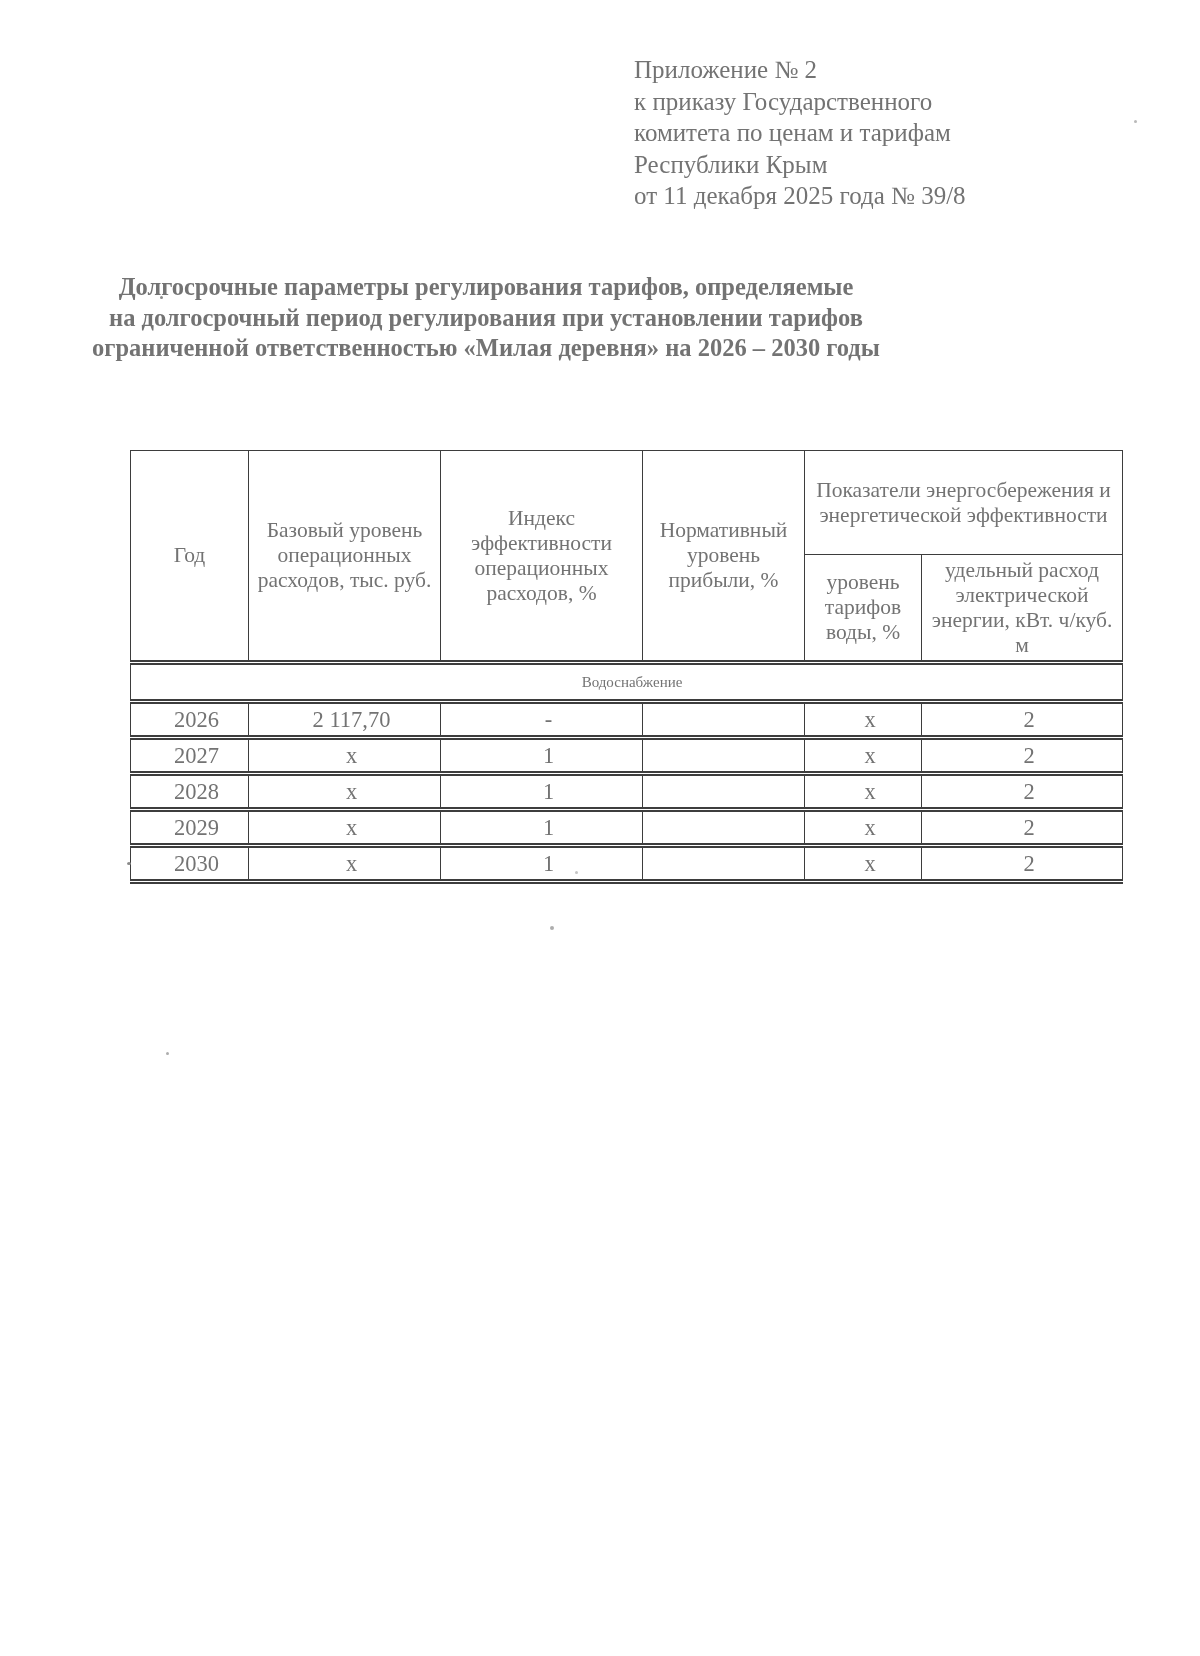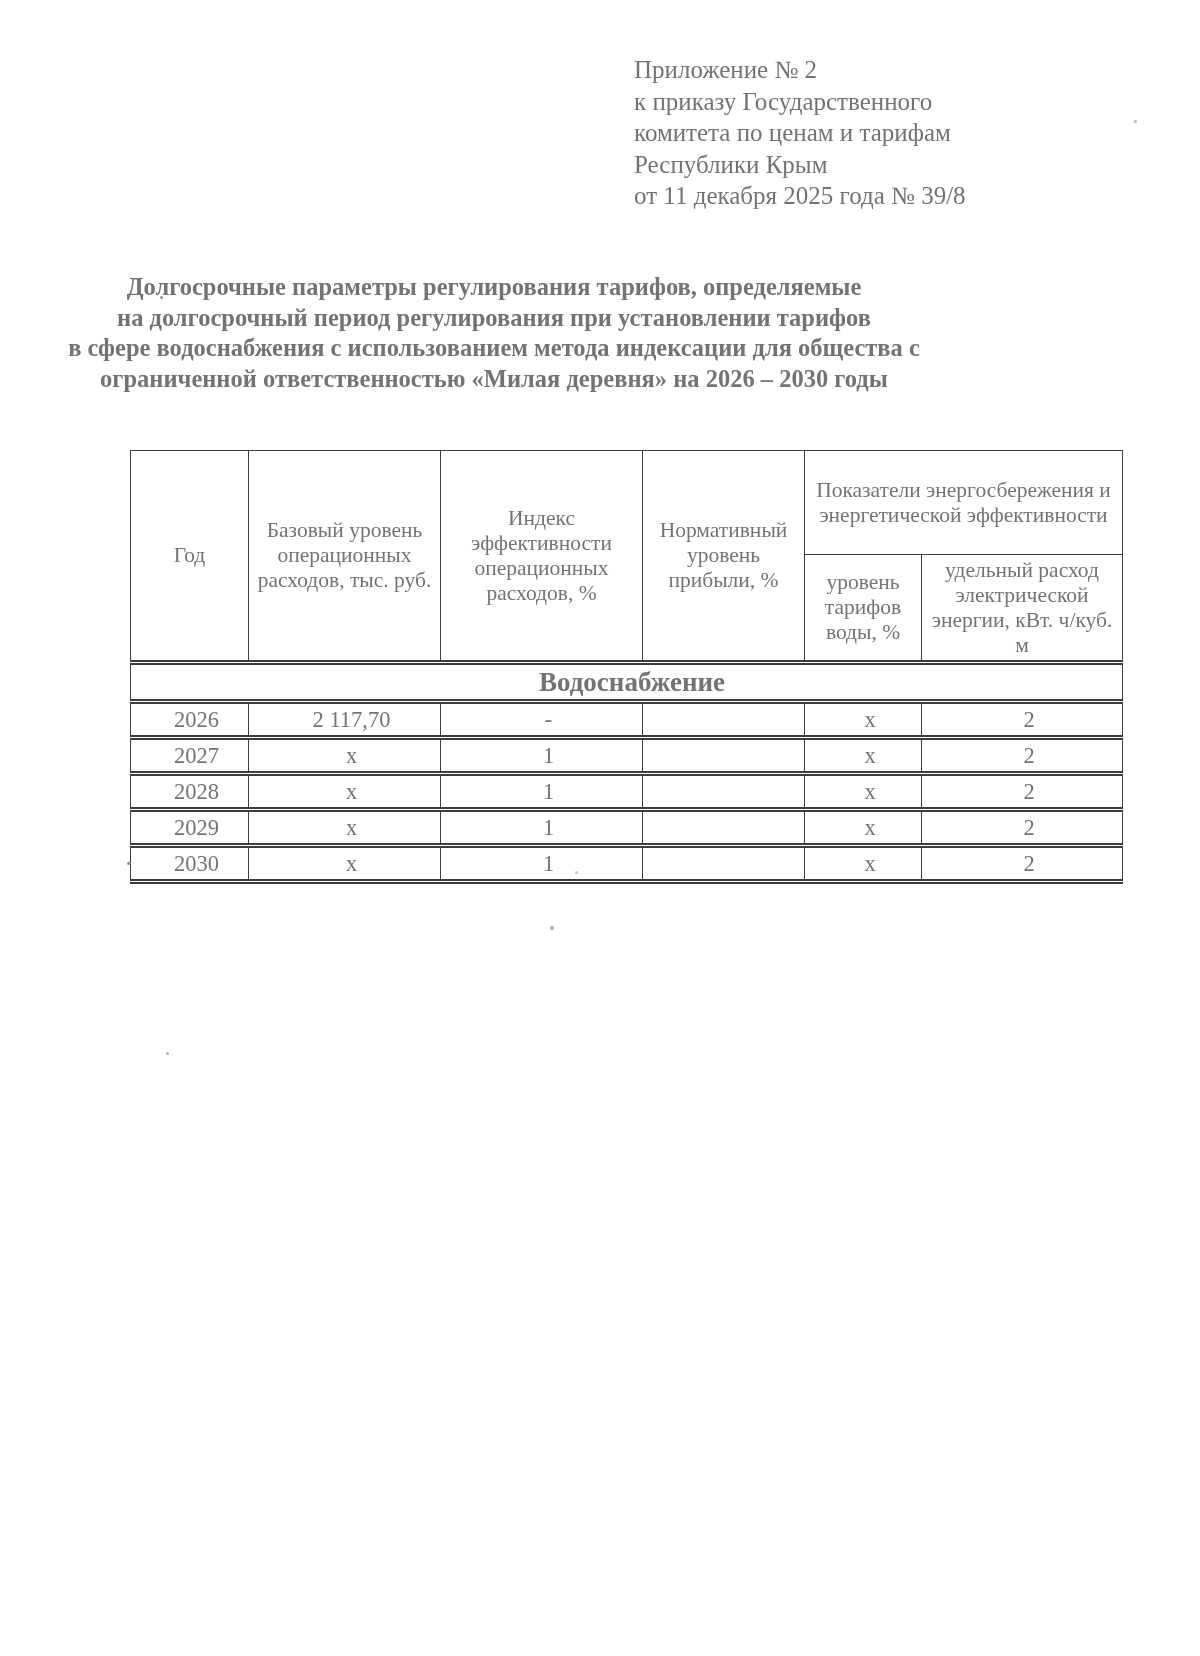--- a/index.html
+++ b/index.html
@@ -23,21 +23,21 @@
     left: 634px;
     top: 54px;
     font-size: 25px;
     line-height: 31.5px;
     white-space: nowrap;
   }
 
   
   .doc-title {
     position: absolute;
-    left: 12px;
+    left: 4px;
     top: 272px;
     width: 964px;
     text-align: center;
     font-weight: bold;
     font-size: 24.5px;
     line-height: 30.5px;
   }
 
   
   table.params {
@@ -59,22 +59,22 @@
     font-weight: normal;
     overflow: hidden;
   }
   table.params thead th {
     border-bottom-style: solid;
   }
   tr.hdr-top  { height: 104px; }
   tr.hdr-sub  { height: 108px; }
   tr.section-row td {
     height: 30px;
-    font-weight: bold;
-    font-size: 27px;
+    font-weight: normal;
+    font-size: 15px;
     border-top: 5px double #3d3d3d;
     border-bottom: 5px double #3d3d3d;
     padding-left: 17px;
   }
   tr.data-row td {
     height: 27px;
     font-size: 22.5px;
     border-top: 5px double #3d3d3d;
     padding-left: 20px;
   }
@@ -105,21 +105,20 @@
     <div>Приложение № 2</div>
     <div>к приказу Государственного</div>
     <div>комитета по ценам и тарифам</div>
     <div>Республики Крым</div>
     <div>от 11 декабря 2025 года № 39/8</div>
   </div>
 
   <div class="doc-title">
     <div>Долгосрочные параметры регулирования тарифов, определяемые</div>
     <div>на долгосрочный период регулирования при установлении тарифов</div>
-    <div>в сфере водоснабжения с использованием метода индексации для общества с</div>
     <div>ограниченной ответственностью «Милая деревня» на 2026 – 2030 годы</div>
   </div>
 
   <table class="params">
     <colgroup>
       <col style="width:118px">
       <col style="width:192px">
       <col style="width:202px">
       <col style="width:162px">
       <col style="width:117px">

